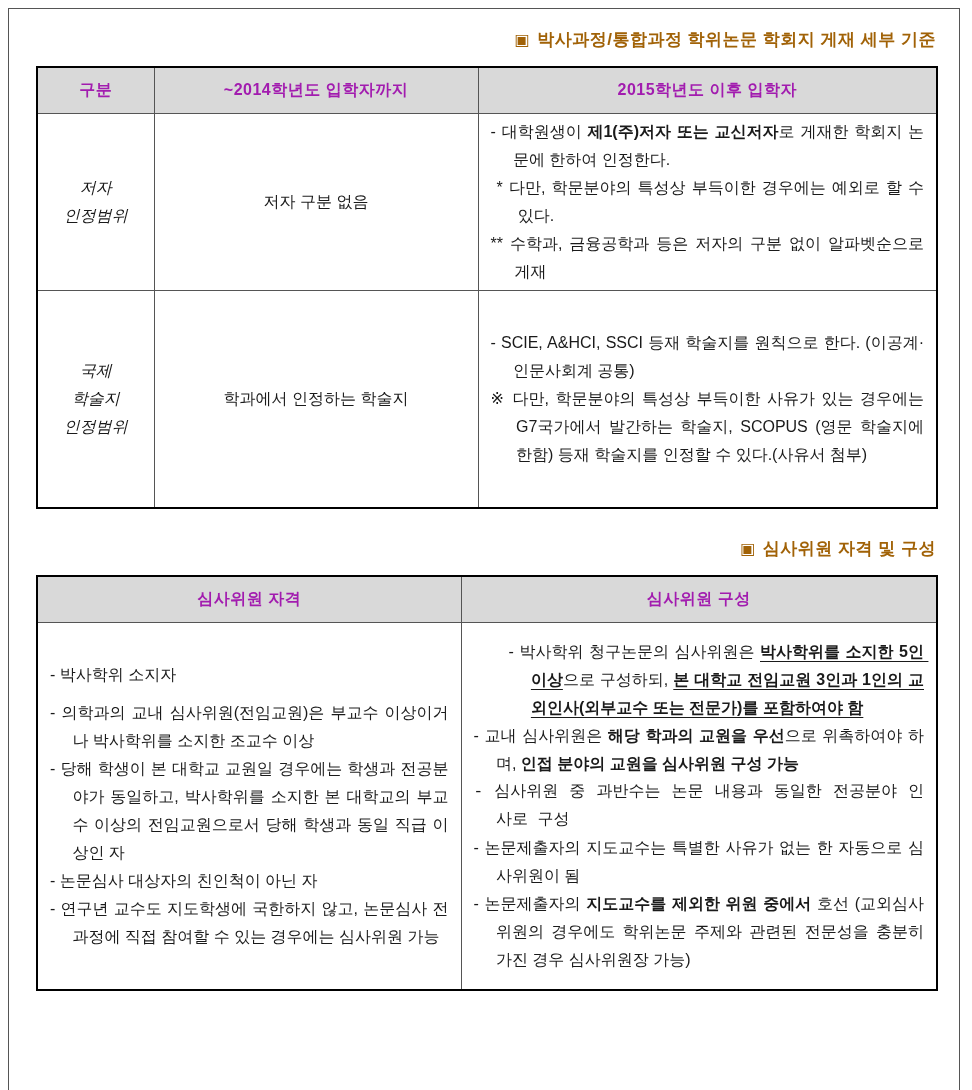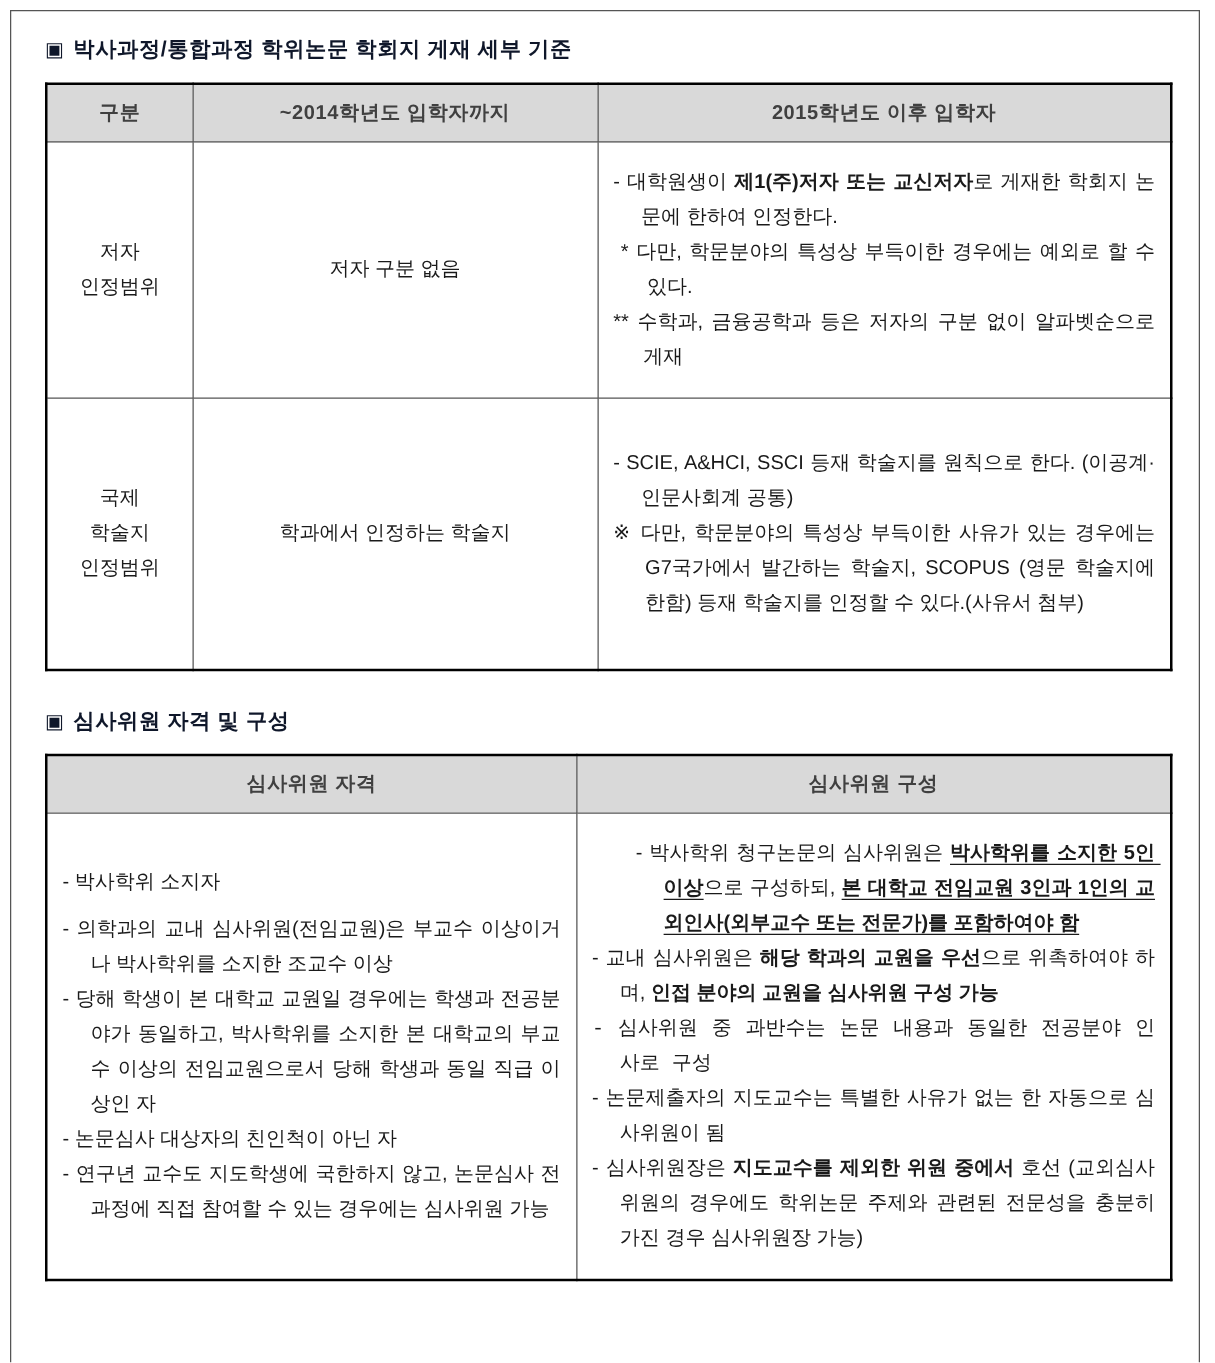--- a/index.html
+++ b/index.html
@@ -7,35 +7,35 @@
     position:relative;width:972px;height:1090px;background:#ffffff;overflow:hidden;
     font-family:"Liberation Sans","DejaVu Sans",sans-serif;color:#1a1a1a;
   }
   .frame{
     position:absolute;left:8px;top:8px;width:952px;height:1100px;
     border:1px solid #555;box-sizing:border-box;pointer-events:none;
   }
   .content{position:absolute;left:36px;top:0;width:900px;}
   .sec-title{
     margin-top:28px;margin-bottom:15px;font-size:17px;font-weight:bold;
-    letter-spacing:0.5px;color:#0f172a;
+    letter-spacing:0.5px;color:#a16207;text-align:right;
   }
   .sec-title .marker{margin-right:7px;font-size:16px;}
   .t2title{}
   table{border-collapse:collapse;width:900px;table-layout:fixed;border:2px solid #000;}
   th{
     background:#d9d9d9;border:1px solid #555;height:43px;
-    font-size:16px;font-weight:bold;text-align:center;vertical-align:middle;color:#404040;
+    font-size:16px;font-weight:bold;text-align:center;vertical-align:middle;color:#a21caf;
     letter-spacing:0.5px;
   }
   td{
     border:1px solid #555;font-size:16px;line-height:28px;vertical-align:middle;
-    padding:18px 12px;box-sizing:border-box;
+    padding:4px 12px;box-sizing:border-box;
   }
-  td.lab{text-align:center;white-space:pre-line;padding:6px 2px;}
+  td.lab{text-align:center;white-space:pre-line;padding:6px 2px;font-style:italic;}
   td.mid{text-align:center;margin-left:29px;}
   td.det{text-align:justify;}
   td.dettop{vertical-align:middle;}
   .r0{height:168px;}
   .r1{height:217px;}
   .r2{height:92px;}
   .t2 .body-row{height:368px;}
   .t1 .c1{width:117px;}
   .t1 .c2{width:324px;}
   .t1 .c3{width:459px;}
@@ -122,21 +122,21 @@
                 <div class="li" style="padding-left: 1.4em; text-indent: -1.4em;"><span>- </span><span>논문심사 대상자의 친인척이 아닌 자</span></div>
                 <div class="li" style="padding-left: 1.4em; text-indent: -1.4em;"><span>- </span><span>연구년 교수도 지도학생에 국한하지 않고, 논문심사 전 과정에 직접 참여할 수 있는 경우에는 심사위원 가능</span></div>
               </div>
             </td>
           <td class="det dettop">
               <div>
                 <div class="li" style="padding-left: 1.4em; text-indent: -1.4em; margin-left: 35px;"><span>- </span><span>박사학위 청구논문의 심사위원은 </span><span class="b u">박사학위를 소지한 5인 이상</span><span>으로 구성하되, </span><span class="b u">본 대학교 전임교원 3인과 1인의 교외인사(외부교수 또는 전문가)를 포함하여야 함</span></div>
                 <div class="li" style="padding-left: 1.4em; text-indent: -1.4em;"><span>- </span><span>교내 심사위원은 </span><span class="b">해당 학과의 교원을 우선</span><span>으로 위촉하여야 하며, </span><span class="b">인접 분야의 교원을 심사위원 구성 가능</span></div>
                 <div class="li" style="padding-left: 1.4em; text-indent: -1.4em; font-family: Liberation Mono, monospace;"><span>- </span><span>심사위원 중 과반수는 논문 내용과 동일한 전공분야 인사로 구성</span></div>
                 <div class="li" style="padding-left: 1.4em; text-indent: -1.4em;"><span>- </span><span>논문제출자의 지도교수는 특별한 사유가 없는 한 자동으로 심사위원이 됨</span></div>
-                <div class="li" style="padding-left: 1.4em; text-indent: -1.4em;"><span>- </span><span>심사위원장은 </span><span class="b">지도교수를 제외한 위원 중에서</span><span> 호선 (교외심사위원의 경우에도 학위논문 주제와 관련된 전문성을 충분히 가진 경우 심사위원장 가능)</span></div>
+                <div class="li" style="padding-left: 1.4em; text-indent: -1.4em;"><span>- </span><span>논문제출자의 </span><span class="b">지도교수를 제외한 위원 중에서</span><span> 호선 (교외심사위원의 경우에도 학위논문 주제와 관련된 전문성을 충분히 가진 경우 심사위원장 가능)</span></div>
               </div>
             </td>
         </tr>
       </tbody>
     </table>
 
   </div>
 </div>
 
 </body></html>

